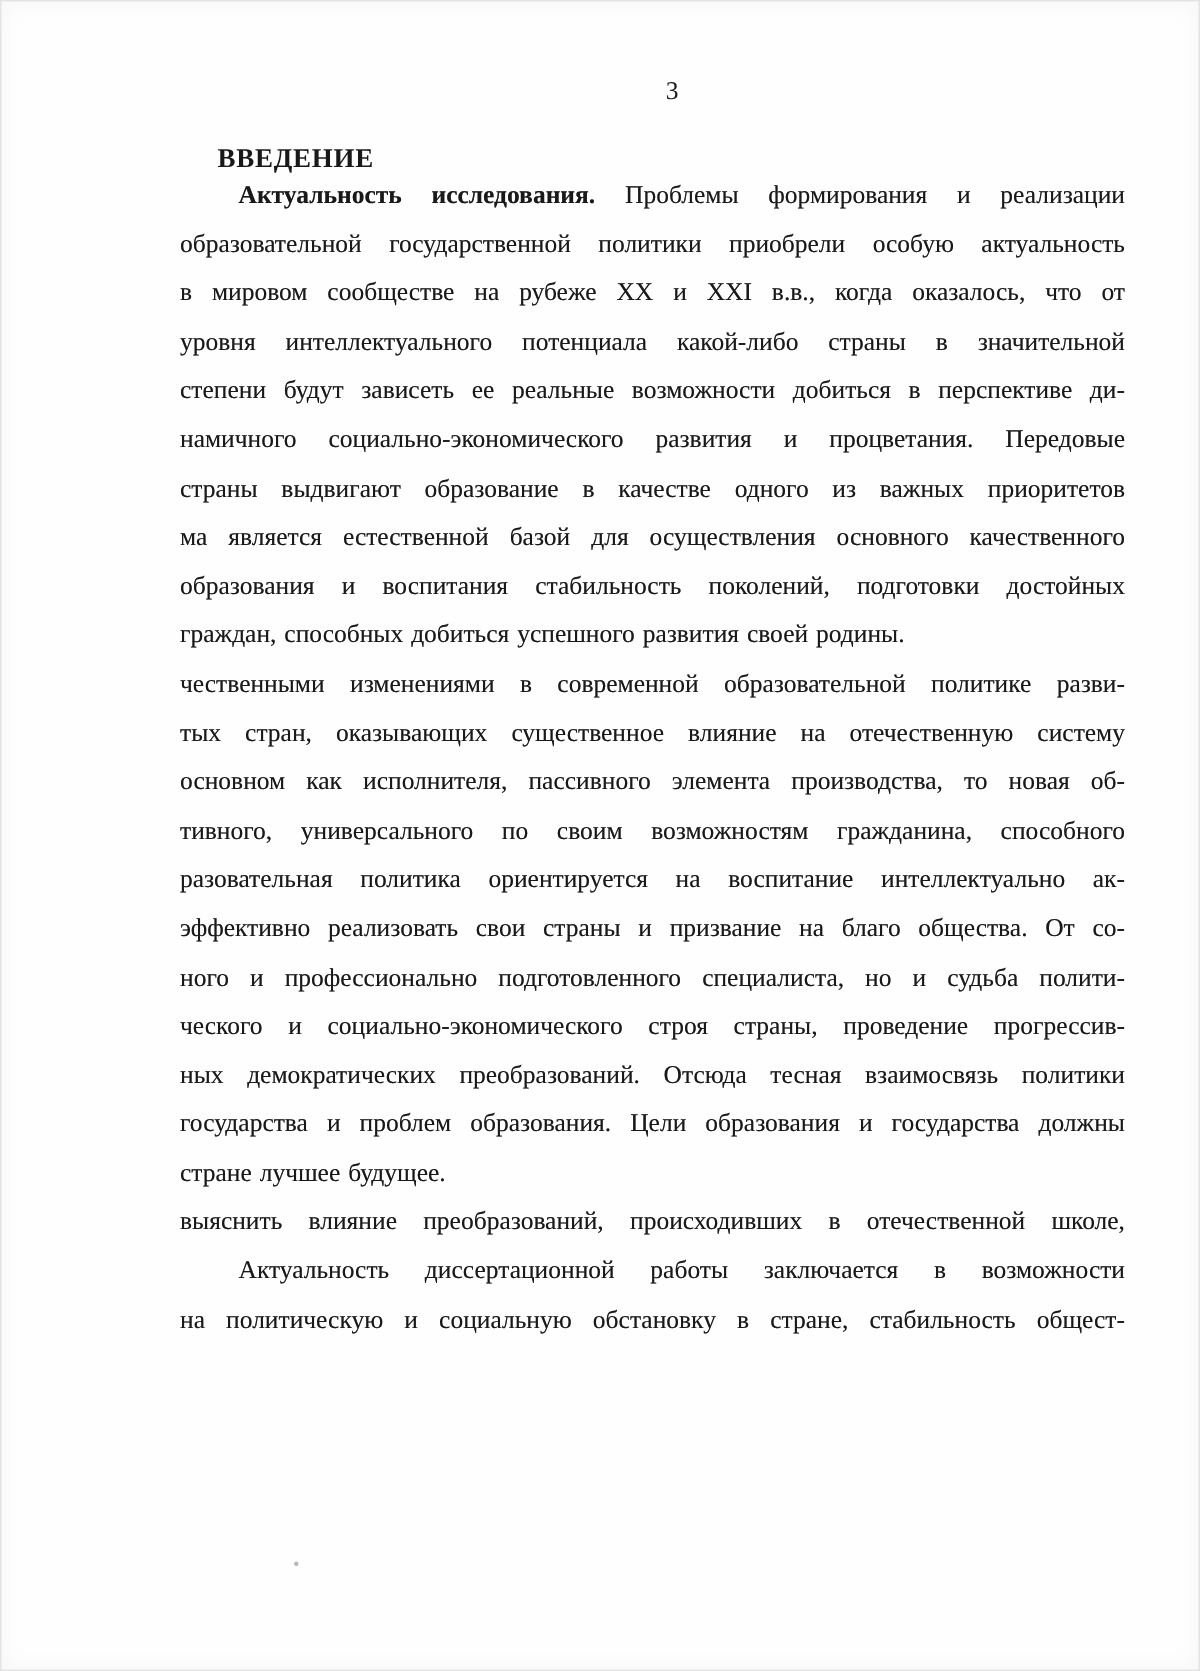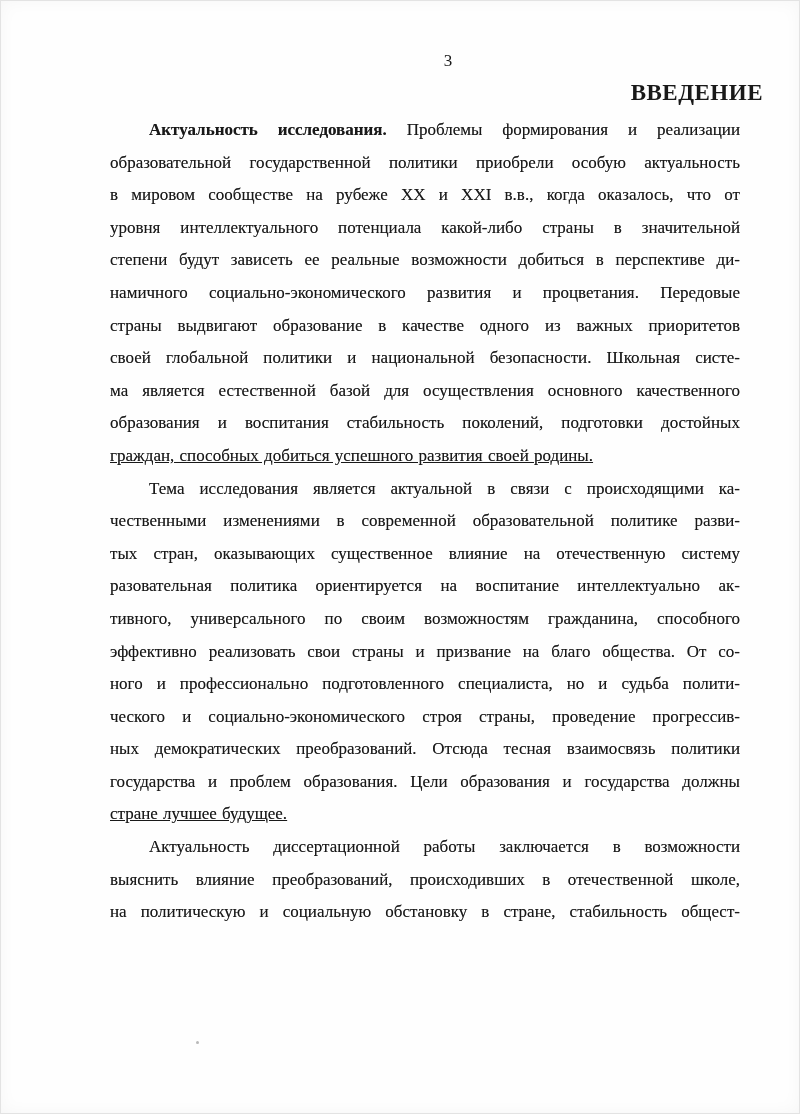--- a/index.html
+++ b/index.html
@@ -25,51 +25,50 @@
     text-align: center;
     transform: translateX(26px);
     font-size: 17px;
     line-height: 22px;
   }
   .doc-title {
     position: absolute;
     top: 80px;
     left: 107px;
     width: 630px;
-    margin: 0;
-    text-align: right;
+    margin: 12px;
+    text-align: left;
     transform: translateX(26px);
-    font-size: 23px;
+    font-size: 18px;
     font-weight: bold;
     letter-spacing: 0.5px;
     line-height: 26px;
   }
   .doc-body {
     position: absolute;
     top: 114px;
-    left: 110px;
+    left: 120px;
     width: 630px;
     font-size: 17px;
   }
   .line {
     height: 32.6px;
     line-height: 32.6px;
     white-space: nowrap;
     text-align: justify;
     text-align-last: justify;
     word-spacing: 1px;
     text-shadow: 0 0 0.4px rgba(20,20,20,0.5);
   }
   .line.indent {
     text-indent: 39px;
   }
   .line.last {
     text-align: left;
     text-align-last: left;
-    text-decoration: underline;
   }
   .line b {
     font-weight: bold;
   }
   .artifact-dot {
     position: absolute;
     left: 196px;
     top: 1041px;
     width: 3px;
     height: 3px;
@@ -85,33 +84,32 @@
   <div class="page-number">3</div>
   <h1 class="doc-title">ВВЕДЕНИЕ</h1>
   <div class="doc-body" id="doc-body">
       <div class="line indent"><b>Актуальность исследования.</b> Проблемы формирования и реализации</div>
       <div class="line">образовательной государственной политики приобрели особую актуальность</div>
       <div class="line">в мировом сообществе на рубеже XX и XXI в.в., когда оказалось, что от</div>
       <div class="line">уровня интеллектуального потенциала какой-либо страны в значительной</div>
       <div class="line">степени будут зависеть ее реальные возможности добиться в перспективе ди-</div>
       <div class="line">намичного социально-экономического развития и процветания. Передовые</div>
       <div class="line">страны выдвигают образование в качестве одного из важных приоритетов</div>
-      <div class="line">своей глобальной политики и национальной безопасности. Школьная систе-</div>
       <div class="line">ма является естественной базой для осуществления основного качественного</div>
       <div class="line">образования и воспитания стабильность поколений, подготовки достойных</div>
       <div class="line last">граждан, способных добиться успешного развития своей родины.</div>
-      <div class="line indent">Тема исследования является актуальной в связи с происходящими ка-</div>
       <div class="line">чественными изменениями в современной образовательной политике разви-</div>
       <div class="line">тых стран, оказывающих существенное влияние на отечественную систему</div>
+      <div class="line">основном как исполнителя, пассивного элемента производства, то новая об-</div>
+      <div class="line">тивного, универсального по своим возможностям гражданина, способного</div>
       <div class="line">разовательная политика ориентируется на воспитание интеллектуально ак-</div>
-      <div class="line">тивного, универсального по своим возможностям гражданина, способного</div>
       <div class="line">эффективно реализовать свои страны и призвание на благо общества. От со-</div>
       <div class="line">ного и профессионально подготовленного специалиста, но и судьба полити-</div>
       <div class="line">ческого и социально-экономического строя страны, проведение прогрессив-</div>
       <div class="line">ных демократических преобразований. Отсюда тесная взаимосвязь политики</div>
       <div class="line">государства и проблем образования. Цели образования и государства должны</div>
       <div class="line last">стране лучшее будущее.</div>
+      <div class="line">выяснить влияние преобразований, происходивших в отечественной школе,</div>
       <div class="line indent">Актуальность диссертационной работы заключается в возможности</div>
-      <div class="line">выяснить влияние преобразований, происходивших в отечественной школе,</div>
       <div class="line">на политическую и социальную обстановку в стране, стабильность общест-</div>
     </div>
   <div class="artifact-dot"></div>
 </div>
 
 </body></html>

